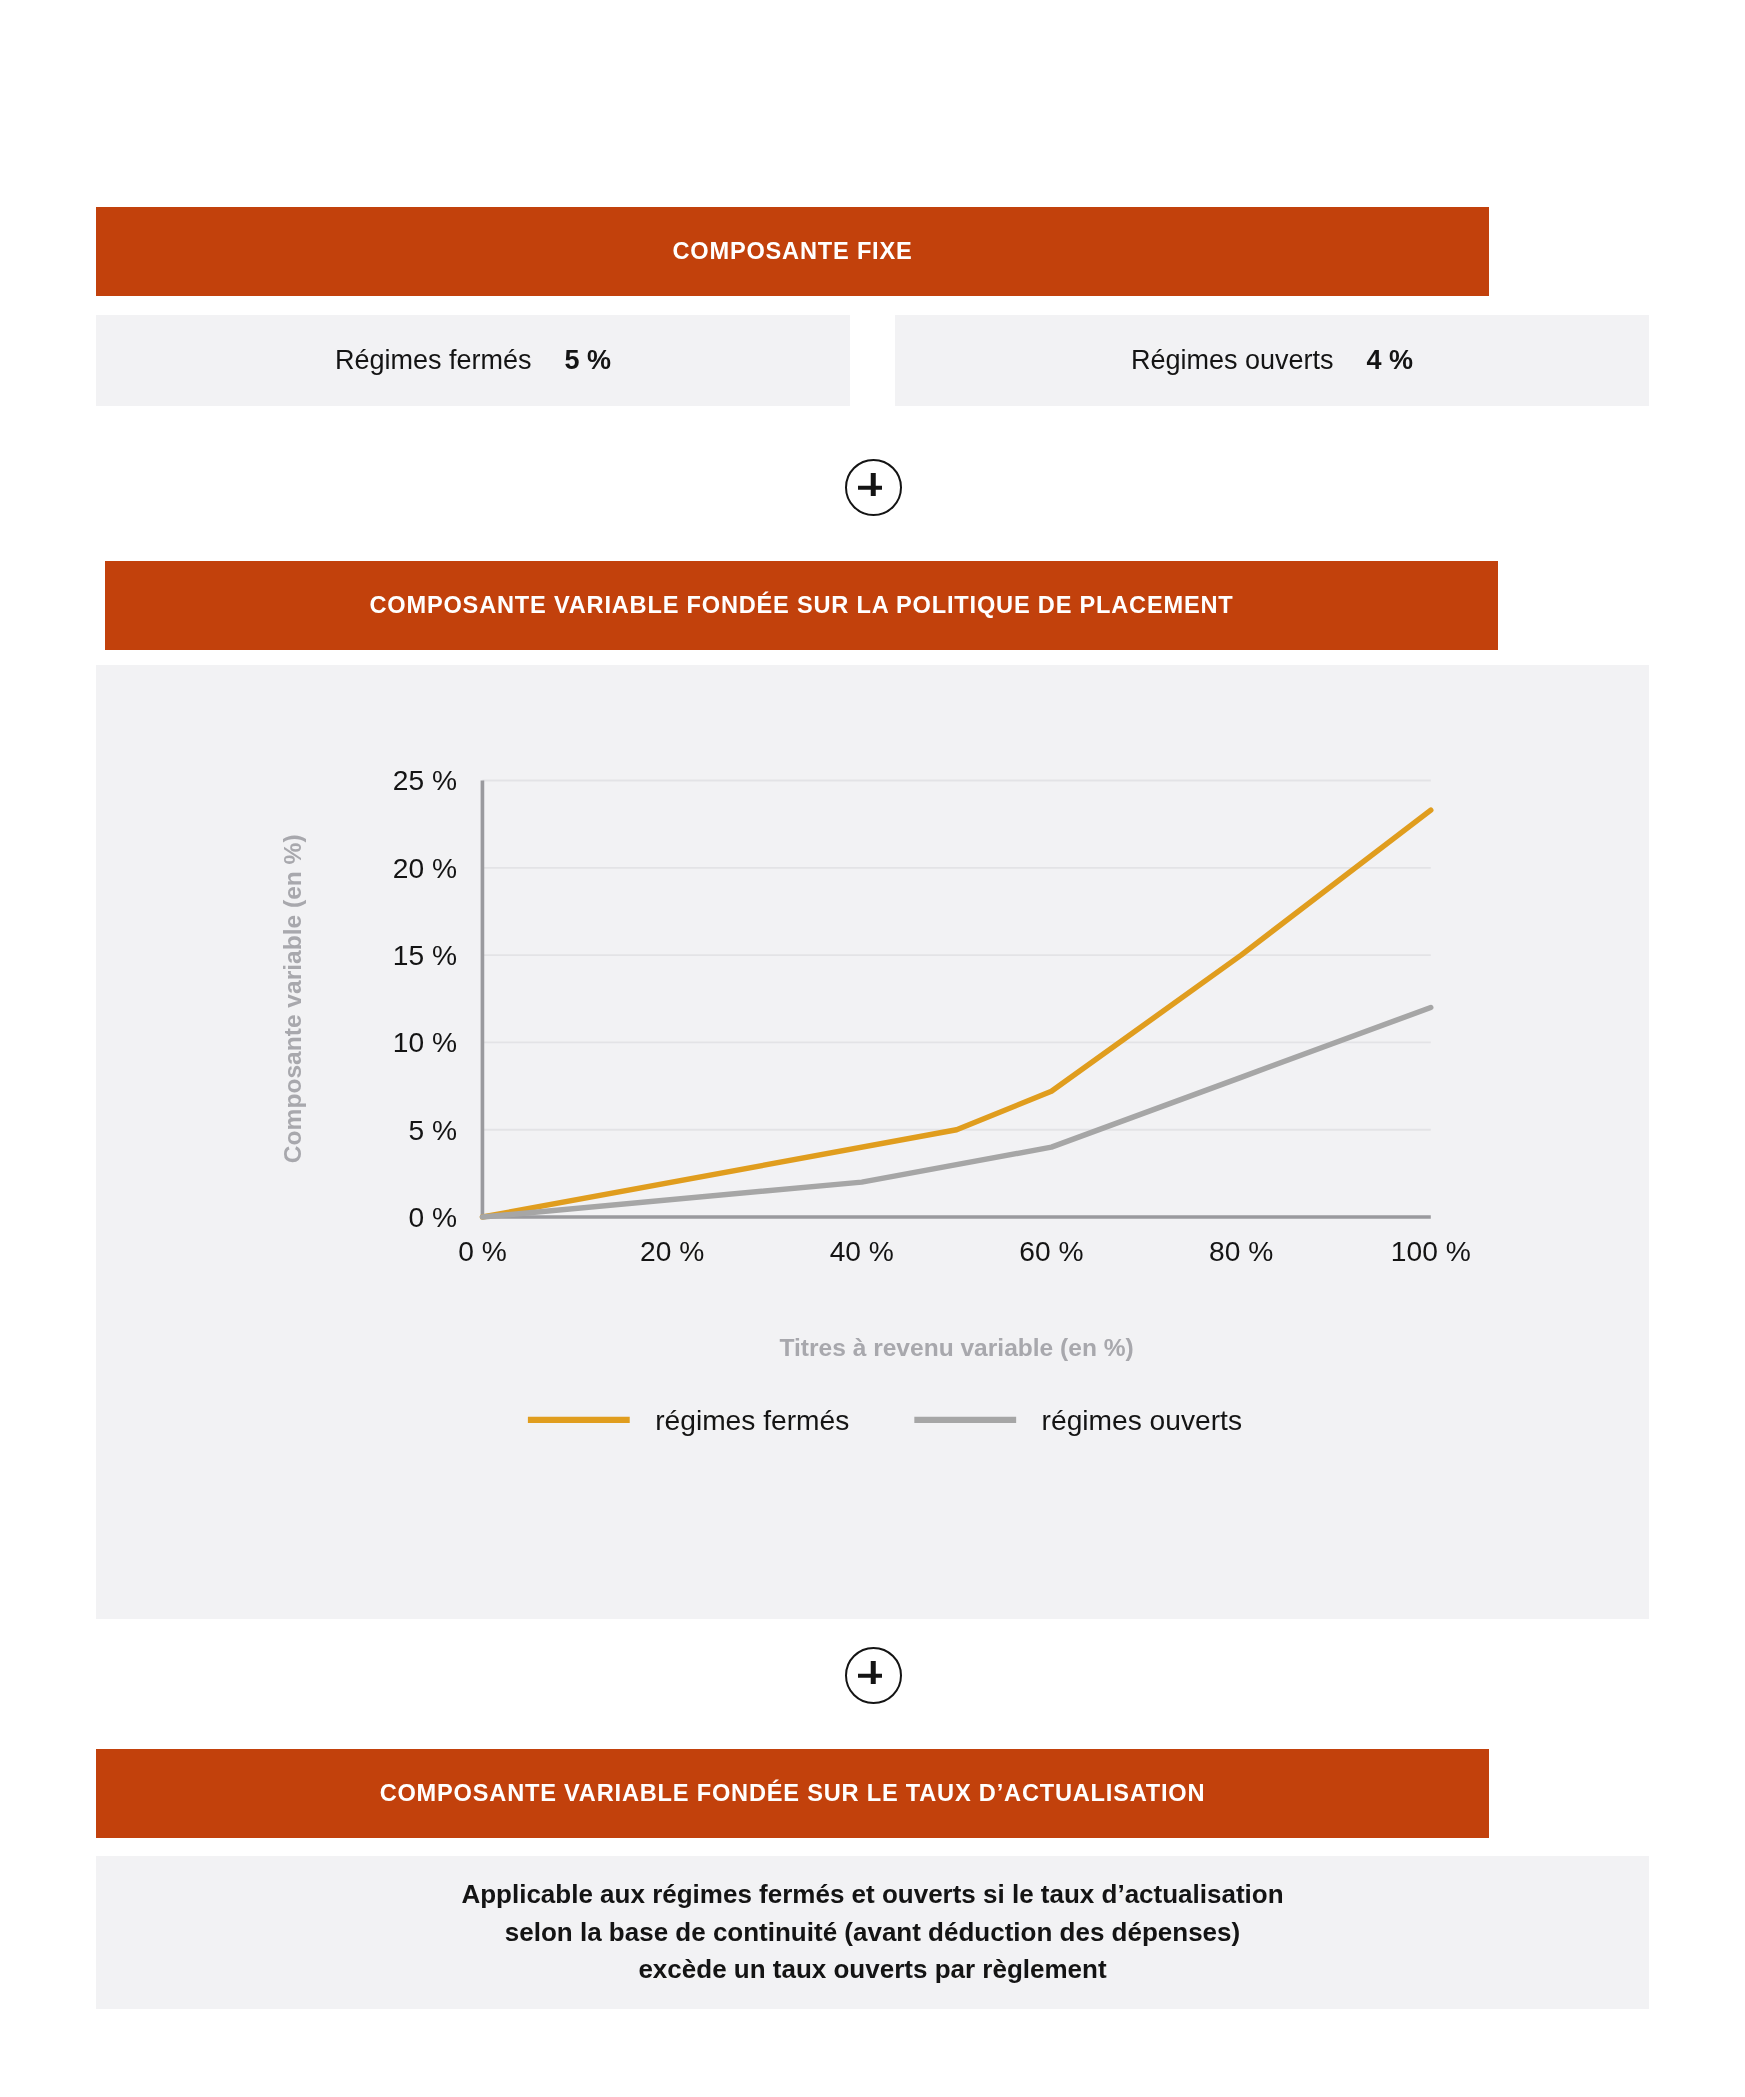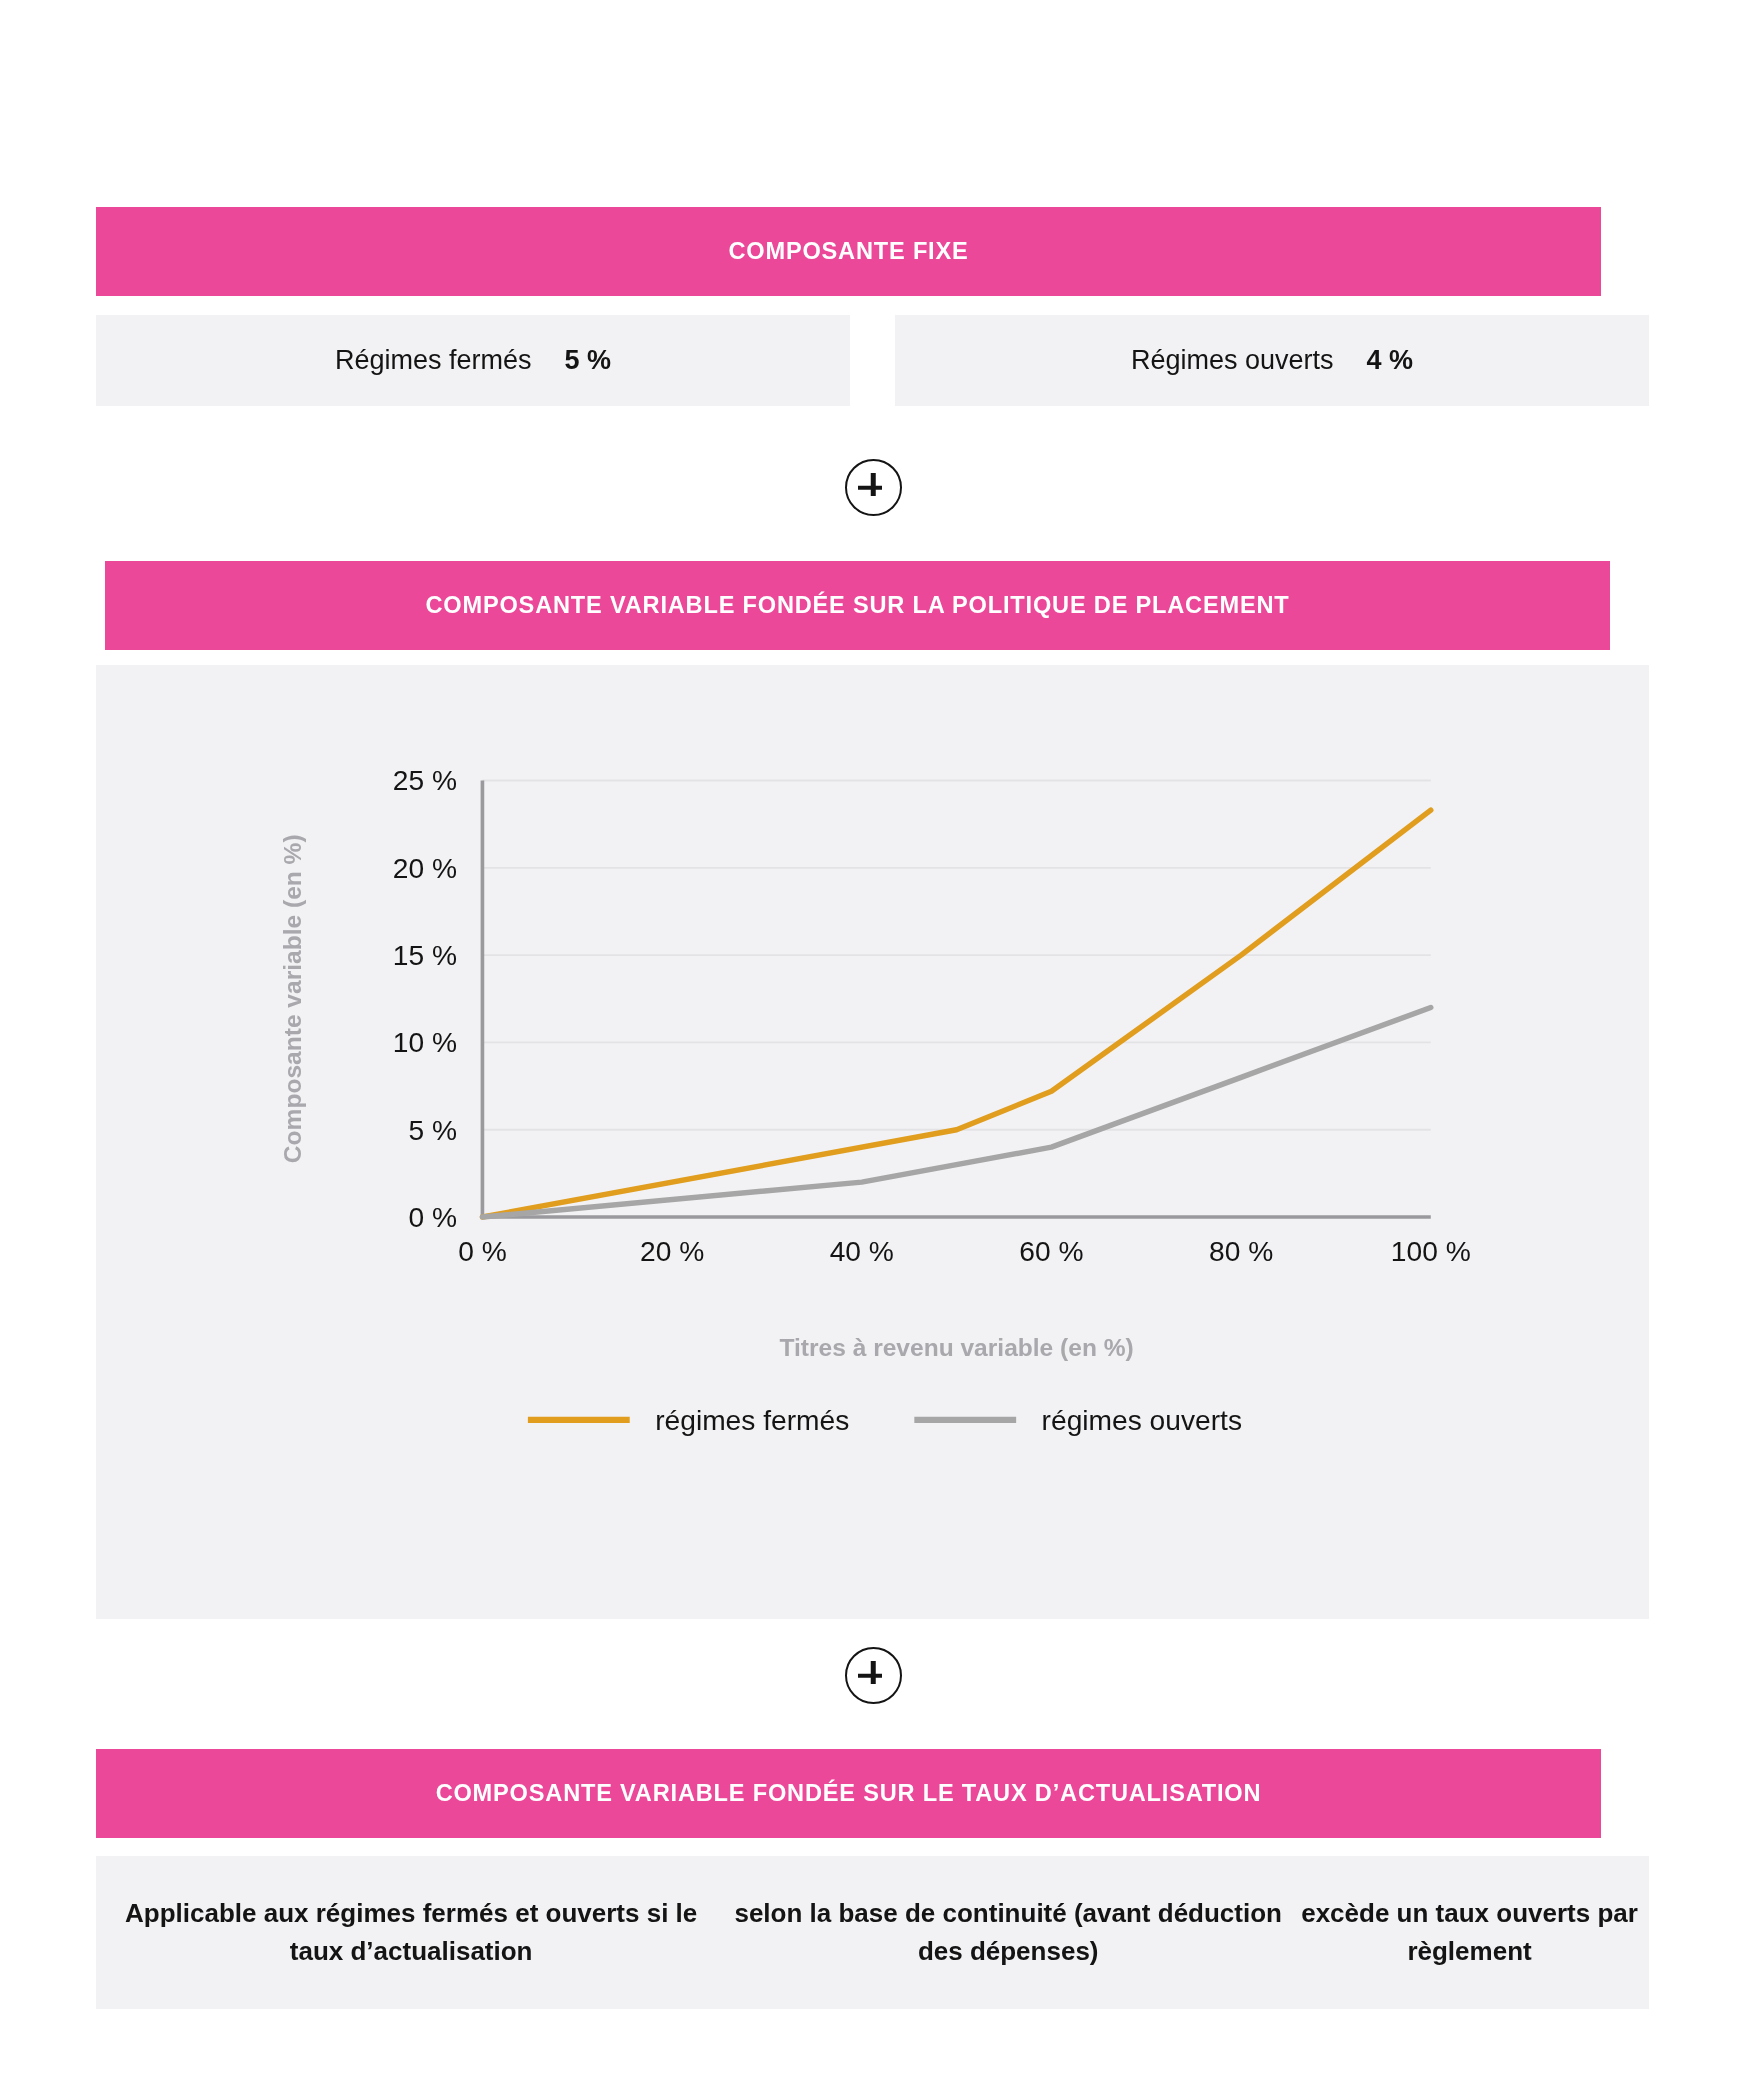--- a/index.html
+++ b/index.html
@@ -34,22 +34,22 @@
     line-height: 1.38;
     letter-spacing: 0.2px;
     color: #141414;
   }
   .doc-title .ln { display: block; }
 
   
   .band {
     position: absolute;
     left: 96px;
-    width: 1505px;
-    background: #ec4899;
+    width: 1393px;
+    background: #c2410c;
     color: #ffffff;
     font-size: 23.6px;
     font-weight: bold;
     letter-spacing: 0.8px;
     text-align: center;
     display: flex;
     align-items: center;
     justify-content: center;
     box-sizing: border-box;
   }
@@ -138,21 +138,21 @@
   #band-variable-taux { top: 1749px; height: 89px; }
 
   .taux-body {
     position: absolute;
     left: 96px;
     top: 1856px;
     width: 1553px;
     height: 153px;
     background: #F2F2F4;
     display: flex;
-    flex-direction: row;
+    flex-direction: column;
     align-items: center;
     justify-content: center;
     text-align: center;
     font-size: 26px;
     font-weight: bold;
     line-height: 1.45;
     color: #141414;
   }
   .taux-body .ln { display: block; }
 </style>

